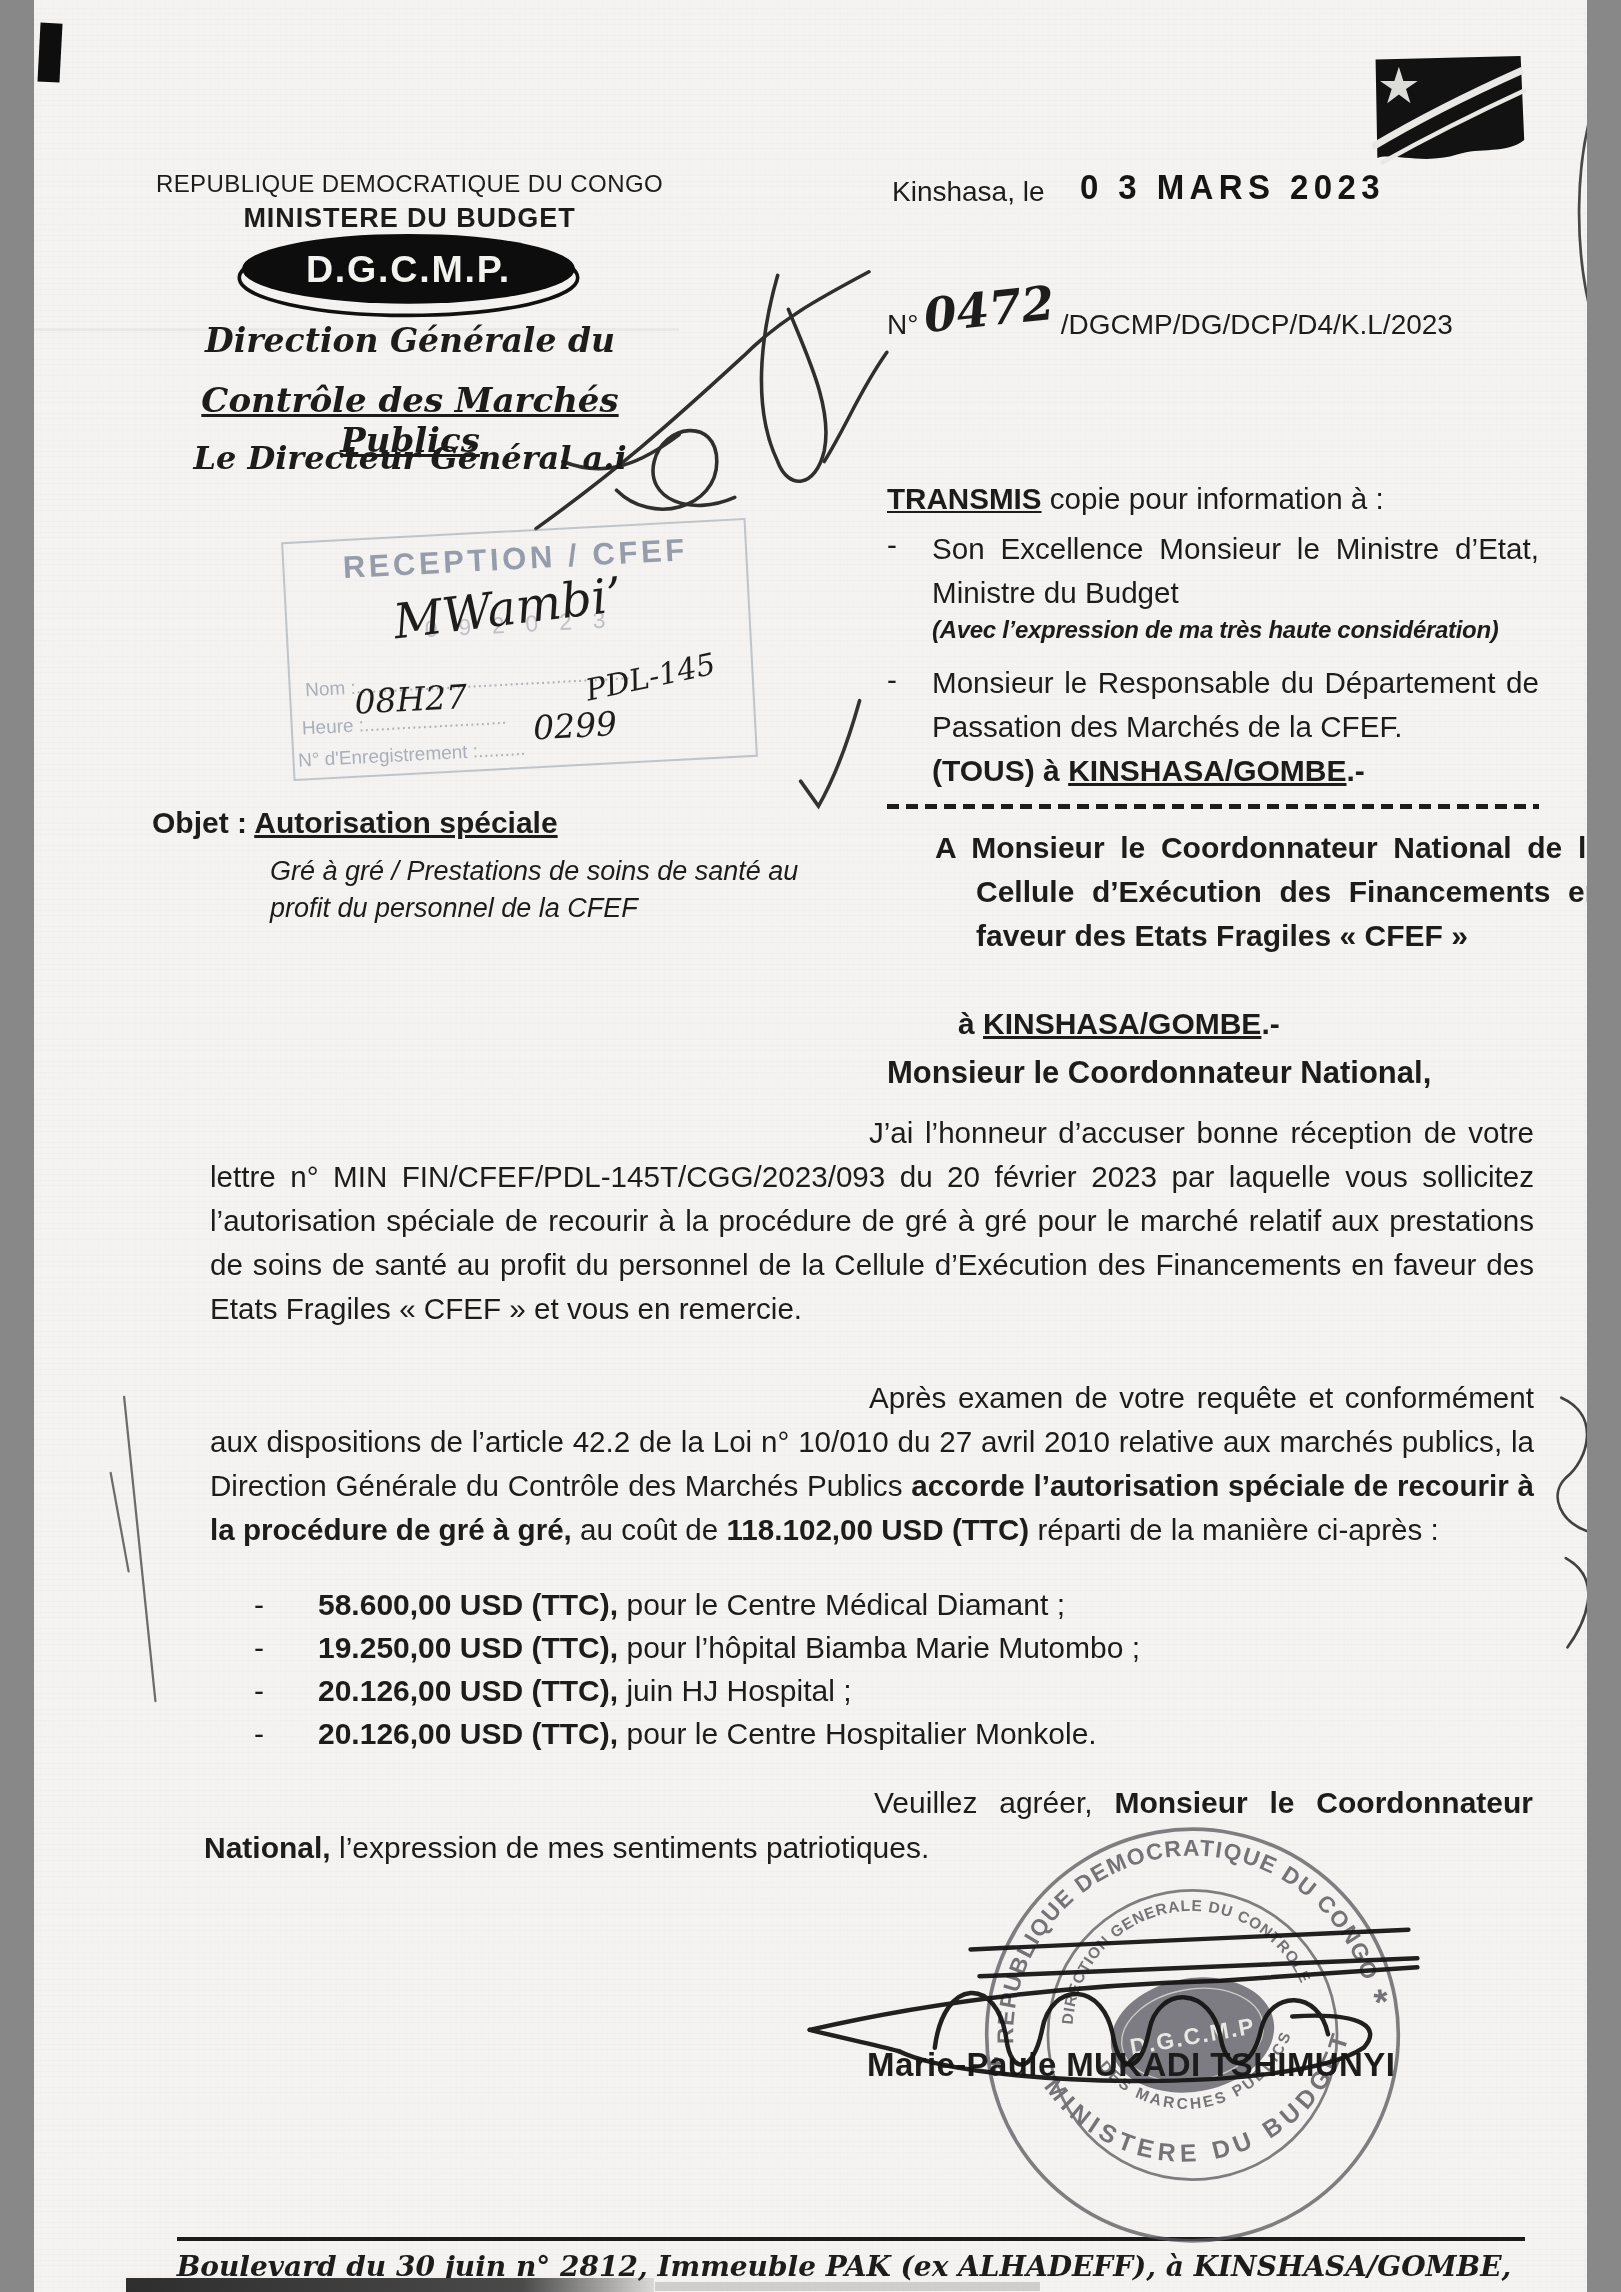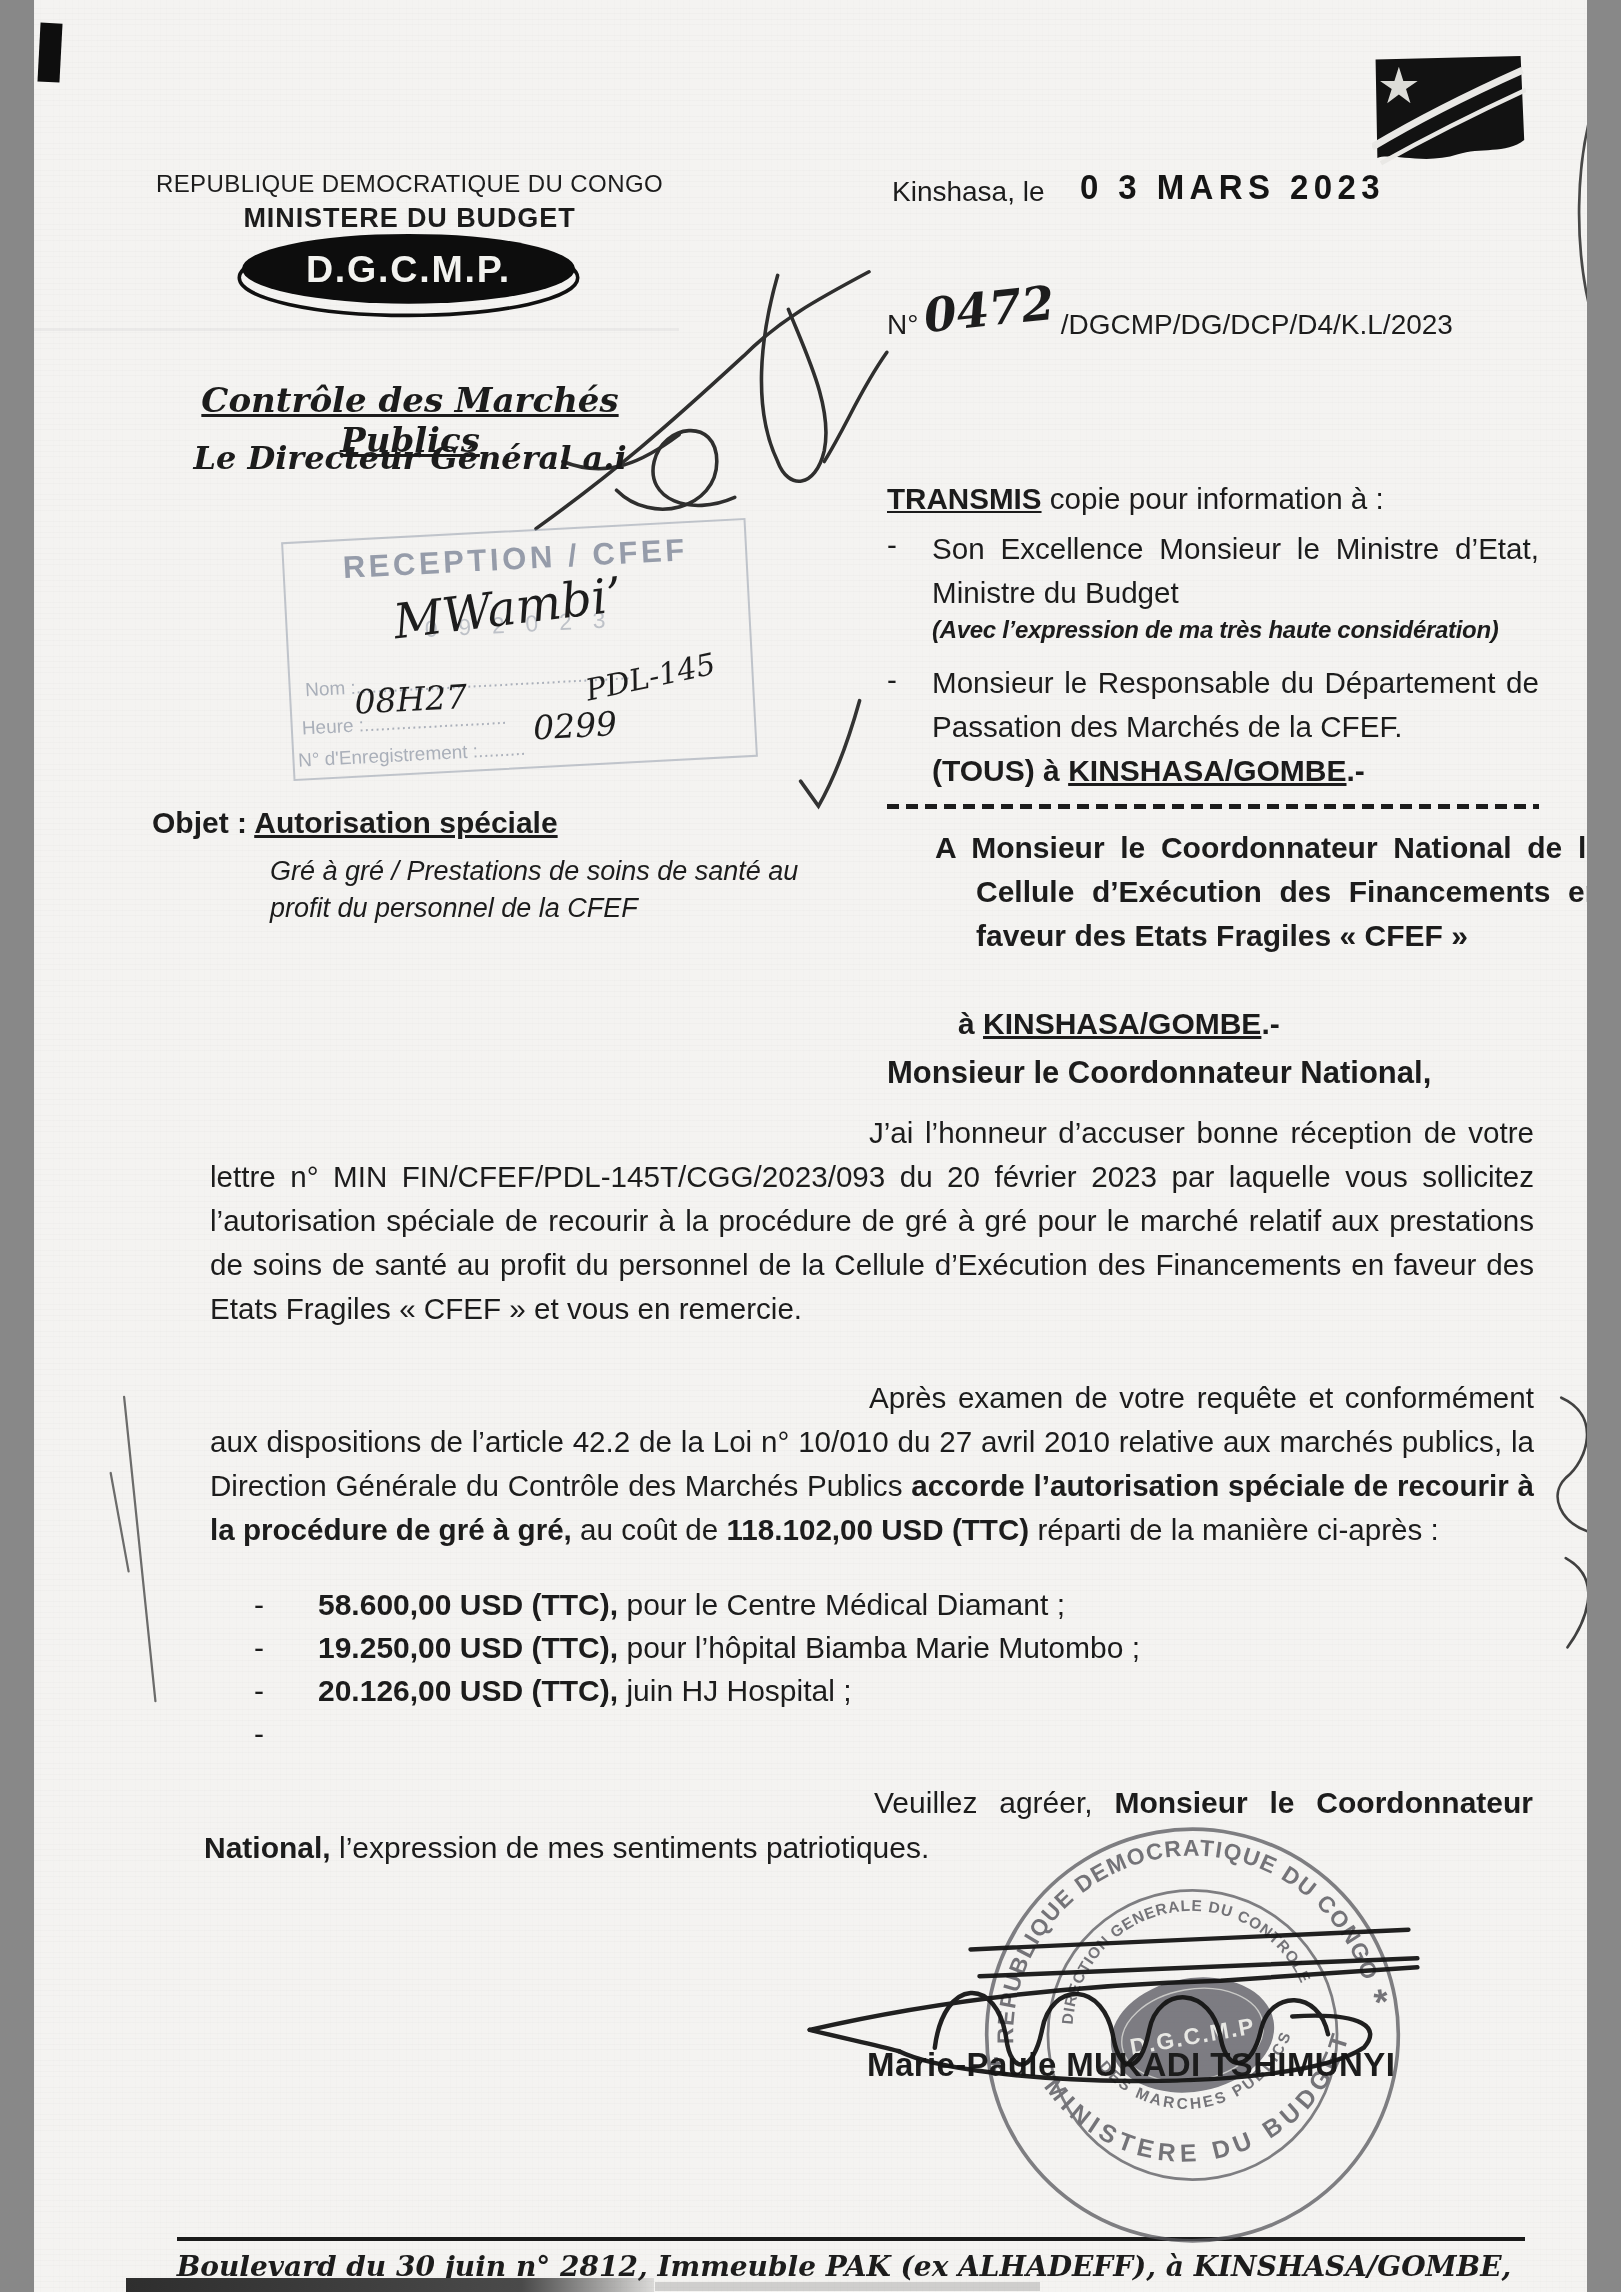--- a/index.html
+++ b/index.html
@@ -112,20 +112,21 @@
 
   <div class="abs center" id="country">REPUBLIQUE DEMOCRATIQUE DU CONGO</div>
   <div class="abs center" id="ministry">MINISTERE DU BUDGET</div>
   <div class="abs" id="logo">
     <svg width="351" height="90" viewBox="0 0 392 100">
       <ellipse cx="196" cy="52" rx="189" ry="42" fill="none" stroke="#101010" stroke-width="4"></ellipse>
       <ellipse cx="196" cy="42" rx="186" ry="39" fill="#0d0d0d"></ellipse>
       <text x="196" y="57" text-anchor="middle" fill="#f2f2ef" font-size="42" font-weight="bold" letter-spacing="2" font-family="Liberation Sans, sans-serif">D.G.C.M.P.</text>
     </svg>
   </div>
+  <div class="abs center script" id="script1">Direction Générale du</div>
   <div class="abs center script" id="script2">Contrôle des Marchés Publics</div>
   <div class="abs center script" id="script3">Le Directeur Général a.i</div>
 
   <div class="abs" id="kinshasa">Kinshasa, le</div>
   <div class="abs" id="datestamp">0 3  MARS  2023</div>
   <div class="abs" id="refrow">
     <span class="pre">N°</span>
     <span class="hand-num hand">0472</span>
     <span class="suf">/DGCMP/DG/DCP/D4/K.L/2023</span>
   </div>
@@ -197,20 +198,21 @@
     <div class="amt-row">
       <span class="amt-dash">-</span>
         <span><span class="amt-val">19.250,00 USD (TTC),</span><span> pour l’hôpital Biamba Marie Mutombo ;</span></span>
     </div>
     <div class="amt-row">
       <span class="amt-dash">-</span>
         <span><span class="amt-val">20.126,00 USD (TTC),</span><span> juin HJ Hospital ;</span></span>
     </div>
     <div class="amt-row">
       <span class="amt-dash">-</span>
+        <span><span class="amt-val">20.126,00 USD (TTC),</span><span> pour le Centre Hospitalier Monkole.</span></span>
     </div>
   </div>
 
   <div class="abs just" id="closing">
     <span>Veuillez agréer, </span><span class="b">Monsieur le Coordonnateur National,</span><span> l’expression de mes sentiments patriotiques.</span>
   </div>
 
   <div class="abs" id="rsquiggle">
     <svg width="107" height="287" viewBox="0 0 120 320">
       <g stroke="#222" stroke-width="3" fill="none" stroke-linecap="round" opacity=".85">

